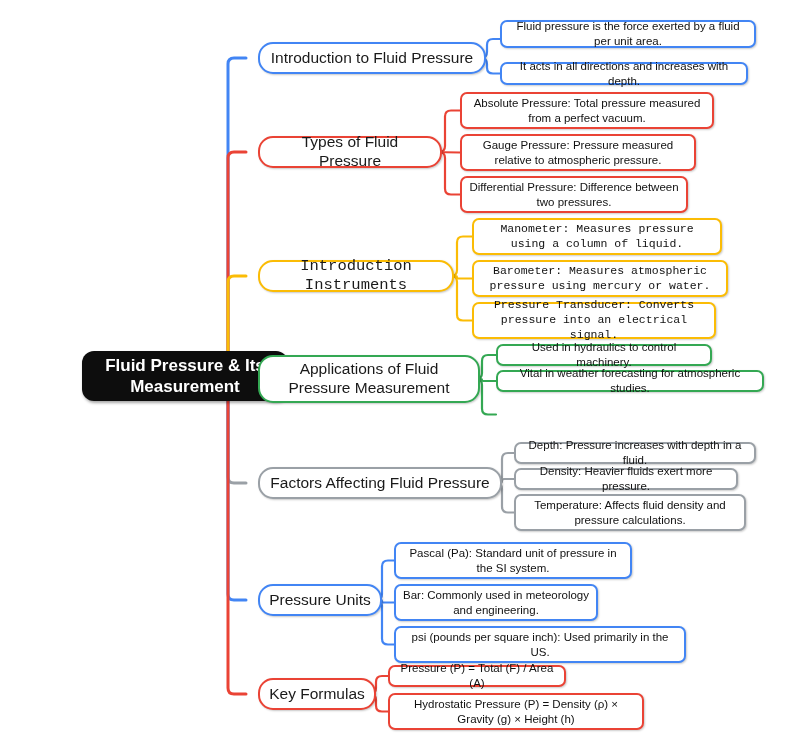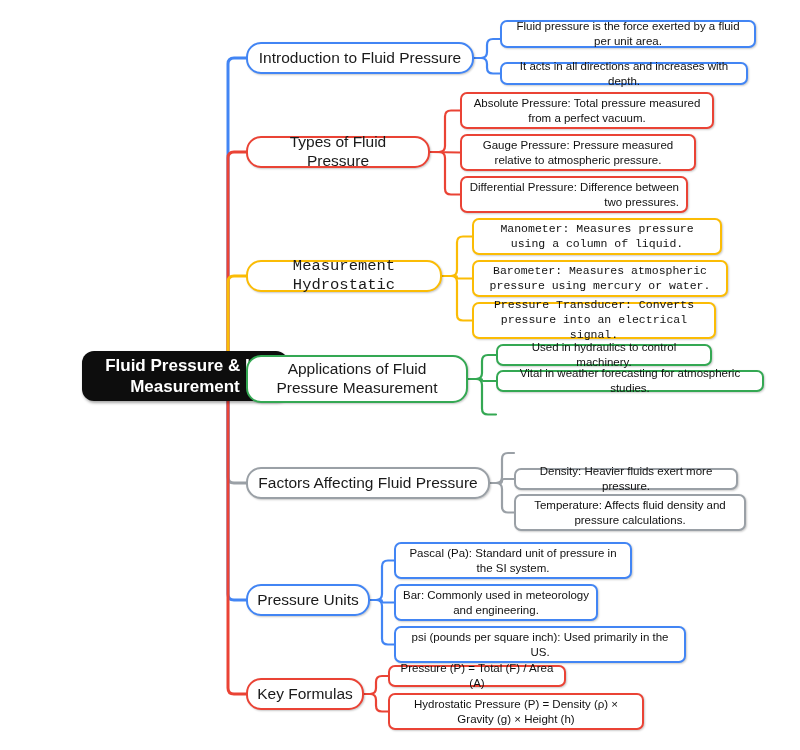--- a/index.html
+++ b/index.html
@@ -29,20 +29,21 @@
   
   .branch{
     background:#ffffff;
     border:2.5px solid #888;
     border-radius:15px;
     font-size:15.5px;
     color:#1a1a1a;
     line-height:1.22;
     padding:3px 9px;
     box-shadow:1px 1px 2px rgba(0,0,0,.22);
+    margin-left:12px;
   }
 
   
   .leaf{
     background:#ffffff;
     border:2px solid #888;
     border-radius:7px;
     font-size:11.5px;
     color:#111111;
     line-height:1.28;
@@ -105,26 +106,26 @@
 
   <div class="node branch c-red" style="left:246px; top:136px; width:184px; height:32px;">
     <span>Types of Fluid Pressure</span>
   </div>
   <div class="node leaf c-red" style="left:460px; top:92px; width:254px; height:37px;">
     <span>Absolute Pressure: Total pressure measured from a perfect vacuum.</span>
   </div>
   <div class="node leaf c-red" style="left:460px; top:134px; width:236px; height:37px;">
     <span>Gauge Pressure: Pressure measured relative to atmospheric pressure.</span>
   </div>
-  <div class="node leaf c-red" style="left:460px; top:176px; width:228px; height:37px;text-align:right;">
+  <div class="node leaf c-red" style="left:460px; top:176px; width:228px; height:37px;">
     <span>Differential Pressure: Difference between two pressures.</span>
   </div>
 
   <div class="node branch c-amber" style="left:246px; top:260px; width:196px; height:32px;">
-    <span>Measurement Hydrostatic</span>
+    <span>Introduction Instruments</span>
   </div>
   <div class="node leaf c-amber" style="left:472px; top:218px; width:250px; height:37px;">
     <span>Manometer: Measures pressure using a column of liquid.</span>
   </div>
   <div class="node leaf c-amber" style="left:472px; top:260px; width:256px; height:37px;">
     <span>Barometer: Measures atmospheric pressure using mercury or water.</span>
   </div>
   <div class="node leaf c-amber" style="left:472px; top:302px; width:244px; height:37px;">
     <span>Pressure Transducer: Converts pressure into an electrical signal.</span>
   </div>
@@ -134,20 +135,23 @@
   </div>
   <div class="node leaf c-green" style="left:496px; top:344px; width:216px; height:22px;">
     <span>Used in hydraulics to control machinery.</span>
   </div>
   <div class="node leaf c-green" style="left:496px; top:370px; width:268px; height:22px;">
     <span>Vital in weather forecasting for atmospheric studies.</span>
   </div>
 
   <div class="node branch c-grey" style="left:246px; top:467px; width:244px; height:32px;">
     <span>Factors Affecting Fluid Pressure</span>
+  </div>
+  <div class="node leaf c-grey" style="left:514px; top:442px; width:242px; height:22px;">
+    <span>Depth: Pressure increases with depth in a fluid.</span>
   </div>
   <div class="node leaf c-grey" style="left:514px; top:468px; width:224px; height:22px;">
     <span>Density: Heavier fluids exert more pressure.</span>
   </div>
   <div class="node leaf c-grey" style="left:514px; top:494px; width:232px; height:37px;">
     <span>Temperature: Affects fluid density and pressure calculations.</span>
   </div>
 
   <div class="node branch c-blue" style="left:246px; top:584px; width:124px; height:32px;">
     <span>Pressure Units</span>

